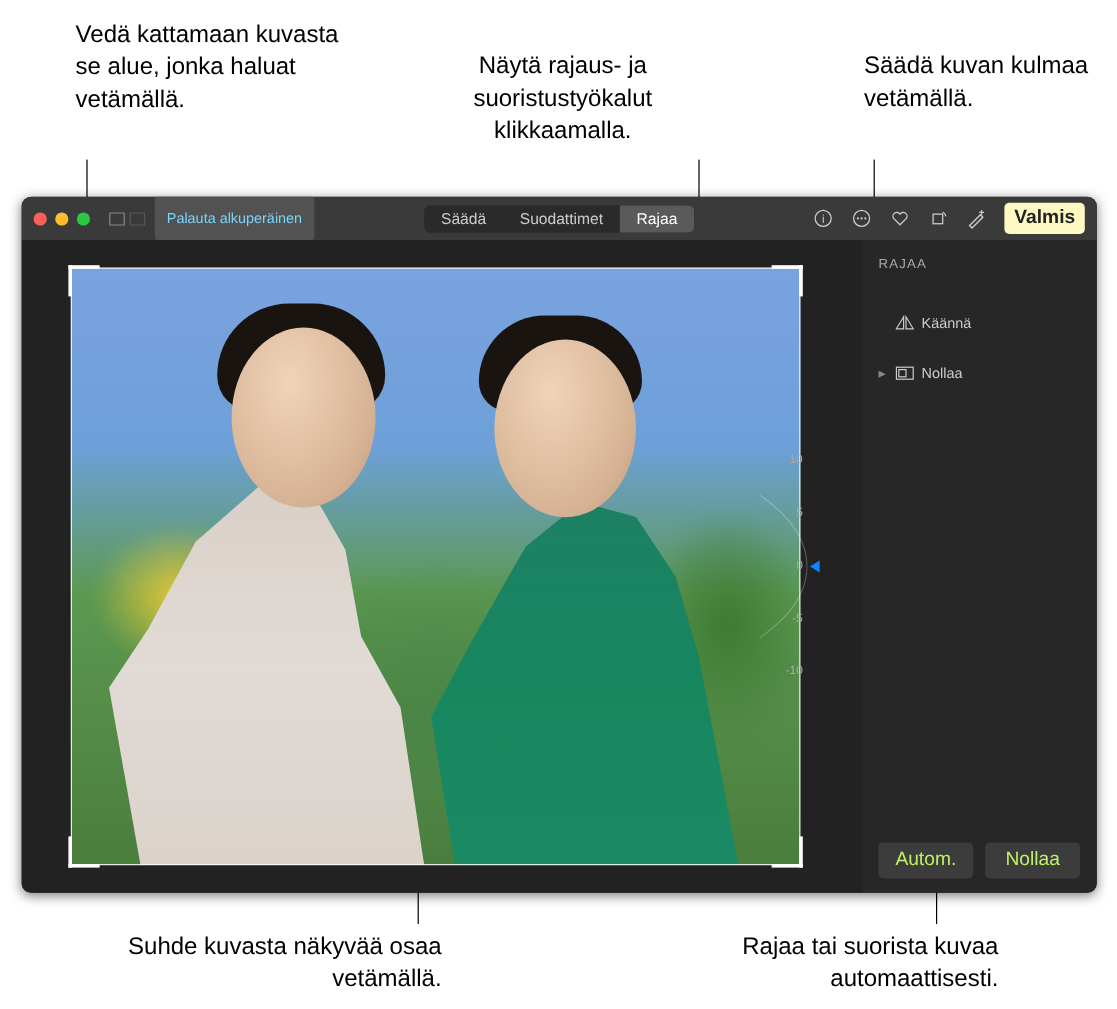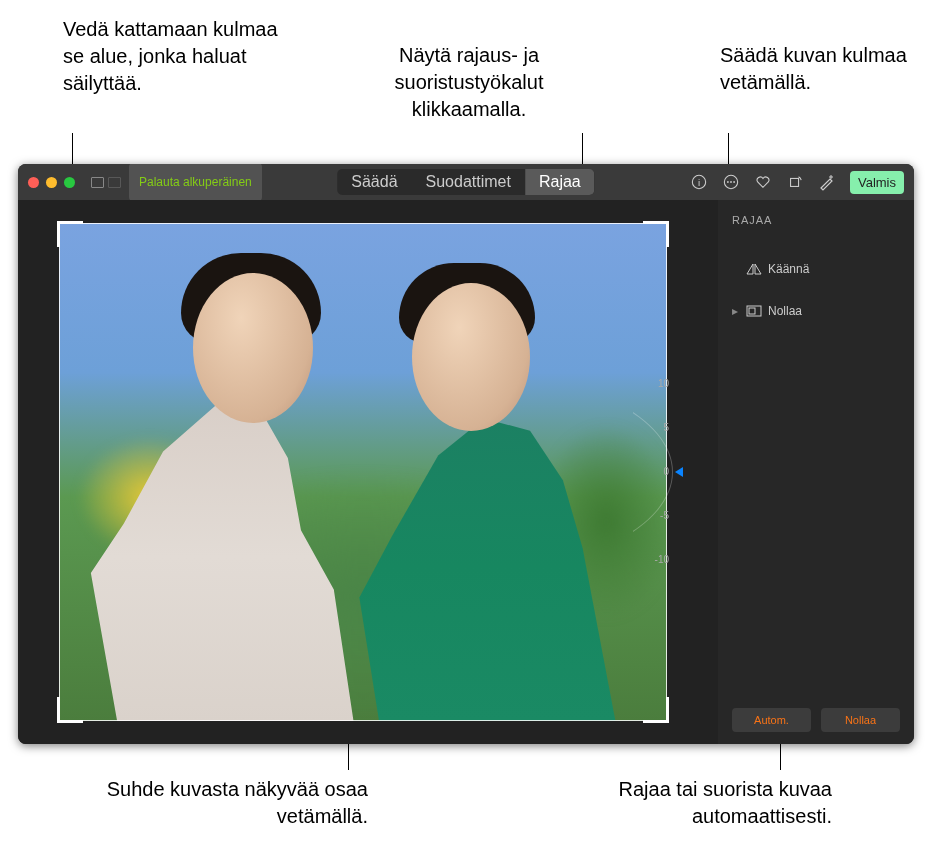--- a/index.html
+++ b/index.html
@@ -35,36 +35,36 @@
     padding: 0 10px;
     gap: 8px;
   }
   .traffic { display: flex; gap: 7px; margin-right: 8px; }
   .dot { width: 11px; height: 11px; border-radius: 50%; }
   .red { background: #ff5f57; } .yel { background: #febc2e; } .grn { background: #28c840; }
   .thumbs { display: flex; gap: 4px; align-items: center; }
   .thumb-icon { width: 13px; height: 11px; border: 1px solid #888; border-radius: 1px; }
   .thumb-icon.off { opacity: .4; }
   .pill-btn {
-    background: #525252; color: #84cc16; font-size: 12px;
+    background: #525252; color: #7dd3fc; font-size: 12px;
     padding: 12px 10px; border-radius: 4px; border: none; cursor: pointer;
   }
   .seg {
     display: flex; margin: 0 auto; background: #2a2a2a;
     border-radius: 5px; overflow: hidden;
   }
   .seg button {
     background: transparent; border: none; color: #ccc;
-    padding: 4px 14px; font-size: 16px; cursor: pointer;
+    padding: 4px 14px; font-size: 13px; cursor: pointer;
   }
   .seg button.active { background: #5a5a5a; color: #fff; }
   .titlebar-right { display: flex; gap: 14px; margin-left: auto; align-items: center; }
   .ticon { width: 18px; height: 18px; display: flex; align-items: center; justify-content: center; color: #ccc; cursor: pointer; }
   .done-btn {
-    background: #86efac; color: #222; font-size: 13px; font-weight: 400;
+    background: #fef9c3; color: #222; font-size: 16px; font-weight: 700;
     padding: 4px 8px; border-radius: 4px; border: none; cursor: pointer;
   }
   .editor-body { display: flex; height: calc(100% - 36px); }
   .canvas-area {
     flex: 1; position: relative; background: #222;
     display: flex; align-items: center; justify-content: center;
     padding: 24px 34px 24px 24px;
   }
   .photo-wrap { position: relative; width: 608px; height: 498px; }
   .photo {
@@ -121,28 +121,28 @@
   .sidebar {
     width: 196px; background:#272727; padding:14px 14px 12px;
     display:flex; flex-direction:column; color:#ccc; font-size:12px;
   }
   .side-title { letter-spacing:1px; font-size:11px; color:#aaa; margin-bottom:14px; }
   .side-row { display:flex; align-items:flex-end; gap:6px; padding:6px 0; cursor:pointer;margin-top:16px; }
   .side-row .chev { width:8px; color:#888; }
   .side-ico { width:16px; height:14px; display:inline-block; }
   .side-footer { margin-top:auto; display:flex; gap:10px; }
   .foot-btn {
-    flex:1; background:#3c3c3c; color:#f97316; border:none;
-    padding:6px 0; border-radius:4px; font-size:11px; cursor:pointer;
+    flex:1; background:#3c3c3c; color:#bef264; border:none;
+    padding:6px 0; border-radius:4px; font-size:16px; cursor:pointer;
   }
 </style>
 </head>
 <body>
 
-<div class="callout" style="left:63px;top:16px;width:230px">Vedä kattamaan kulmaa se alue, jonka haluat säilyttää.</div>
+<div class="callout" style="left:63px;top:16px;width:230px">Vedä kattamaan kuvasta se alue, jonka haluat vetämällä.</div>
 <div class="callout-line" style="left:72px;top:133px;width:1px;height:85px"></div>
 
 <div class="callout" style="left:354px;top:42px;width:230px;text-align:center">Näytä rajaus- ja suoristustyökalut klikkaamalla.</div>
 <div class="callout-line" style="left:582px;top:133px;width:1px;height:40px"></div>
 
 <div class="callout" style="left:720px;top:42px;width:200px">Säädä kuvan kulmaa vetämällä.</div>
 <div class="callout-line" style="left:728px;top:133px;width:1px;height:330px"></div>
 <div class="callout-line" style="left:708px;top:463px;width:21px;height:1px"></div>
 
 <div class="callout" style="left:98px;top:776px;width:270px;text-align:right">Suhde kuvasta näkyvää osaa vetämällä.</div>

